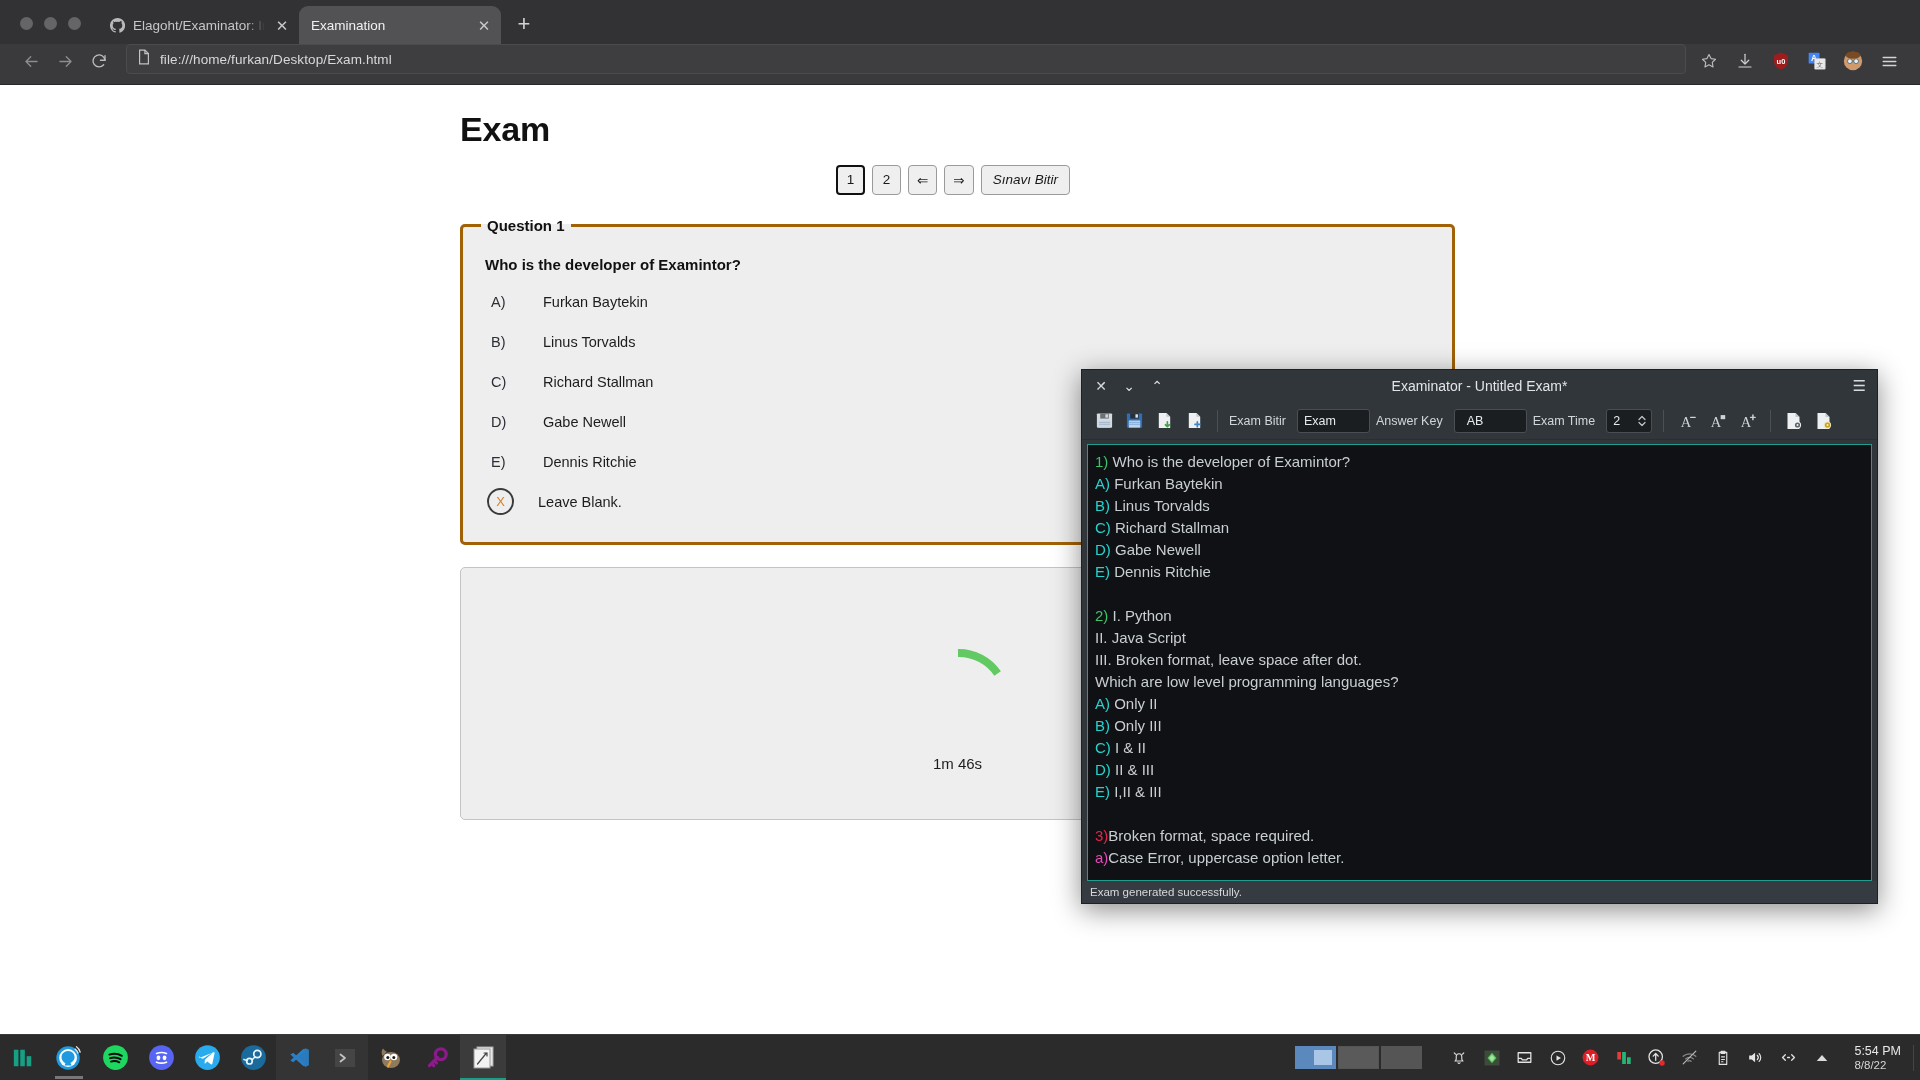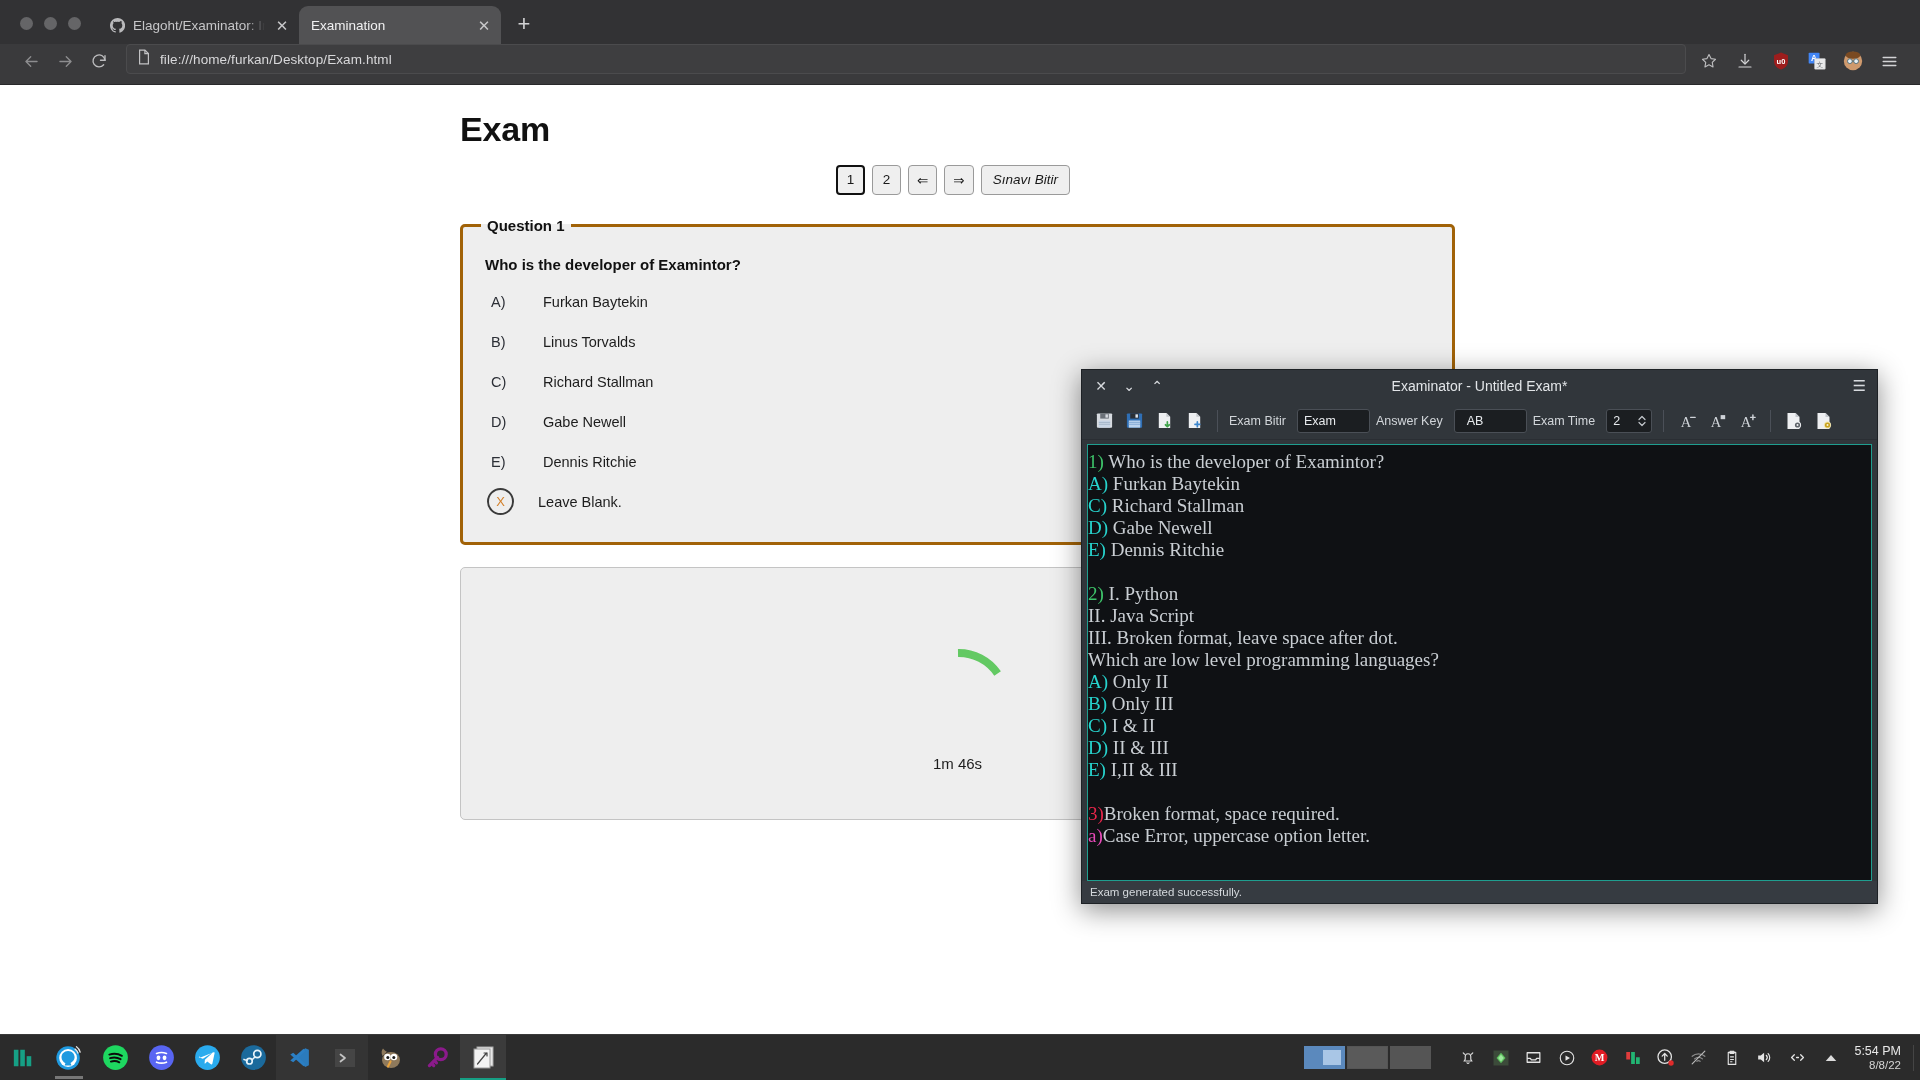--- a/index.html
+++ b/index.html
@@ -146,22 +146,22 @@
     justify-content:space-between;
   }
   .spin-arrows { display:flex; flex-direction:column; align-items:center; line-height:.72;
                  font-size:10px; color:#c3c7cc; }
 
   .app-editor {
     flex:1; margin:4px 5px 0 5px; background:#0f1114;
     border:1px solid #1f9e8f; padding:6px 0 0 0; overflow:hidden; position:relative;
   }
   .ed-line {
-    font-family:Liberation Serif, serif; font-size:19px; line-height:22px;
-    color:#c9ced3; white-space:pre; 
+    font-family:Liberation Sans, sans-serif; font-size:15px; line-height:22px;
+    color:#c9ced3; white-space:pre; padding-left:7px;
   }
   .ed-q   { color:#3ec46a; }
   .ed-opt { color:#27d3cd; }
   .ed-err { color:#e6264a; }
   .ed-case{ color:#e64ab8; }
 
   .app-status {
     height:22px; flex:0 0 22px; background:#363b41; display:flex; align-items:center;
     padding:0 8px; font-size:11.5px; color:#d5d9dd;
   }
@@ -187,21 +187,21 @@
   .tsk-item.dark { background:#343434; }
   .tsk-right { margin-left:auto; display:flex; align-items:center; height:46px; padding-right:6px; }
   .pager { display:flex; gap:2px; margin-right:20px; }
   .pg { width:41px; height:23px; border:1px solid #555; background:#555; }
   .pg.active { background:#5b89bd; border-color:#5b89bd; position:relative; }
   .pg.active::after { content:""; position:absolute; right:3px; top:3px; width:18px; height:15px;
                       background:#a9c6e6; }
   .pg.mid { background:#5a5a5a; }
   .tray-ic { width:27px; height:27px; display:flex; align-items:center; justify-content:center;
              margin:0 3px; }
-  .clock { text-align:right; font-size:12.5px; color:#e8e8e8; line-height:14px; margin-left:7px;
+  .clock { text-align:left; font-size:12.5px; color:#e8e8e8; line-height:14px; margin-left:16px;
            padding-right:8px; }
   .clock .d { font-size:11.5px; color:#d6d6d6; }
   .tray-sep { width:1px; height:26px; background:#454545; margin-left:4px; }
 </style>
 </head>
 <body>
 
 <div class="browser">
 
   <div class="tabstrip">
@@ -463,20 +463,21 @@
           <circle cx="13.5" cy="14" r="3.6" fill="#f0e5b0"></circle>
           <circle cx="13.5" cy="14" r="2.6" fill="#c8a21e"></circle>
           <circle cx="13.5" cy="14" r="1" fill="#f7f2dd"></circle>
         </svg>
     </div>
   </div>
 
   <div class="app-editor">
     <div class="ed-line"><span class="ed-q">1)</span><span> Who is the developer of Examintor?</span></div>
     <div class="ed-line"><span class="ed-opt">A)</span><span> Furkan Baytekin</span></div>
+    <div class="ed-line"><span class="ed-opt">B)</span><span> Linus Torvalds</span></div>
     <div class="ed-line"><span class="ed-opt">C)</span><span> Richard Stallman</span></div>
     <div class="ed-line"><span class="ed-opt">D)</span><span> Gabe Newell</span></div>
     <div class="ed-line"><span class="ed-opt">E)</span><span> Dennis Ritchie</span></div>
     <div class="ed-line">&nbsp;</div>
     <div class="ed-line"><span class="ed-q">2)</span><span> I. Python</span></div>
     <div class="ed-line"><span>II. Java Script</span></div>
     <div class="ed-line"><span>III. Broken format, leave space after dot.</span></div>
     <div class="ed-line"><span>Which are low level programming languages?</span></div>
     <div class="ed-line"><span class="ed-opt">A)</span><span> Only II</span></div>
     <div class="ed-line"><span class="ed-opt">B)</span><span> Only III</span></div>

